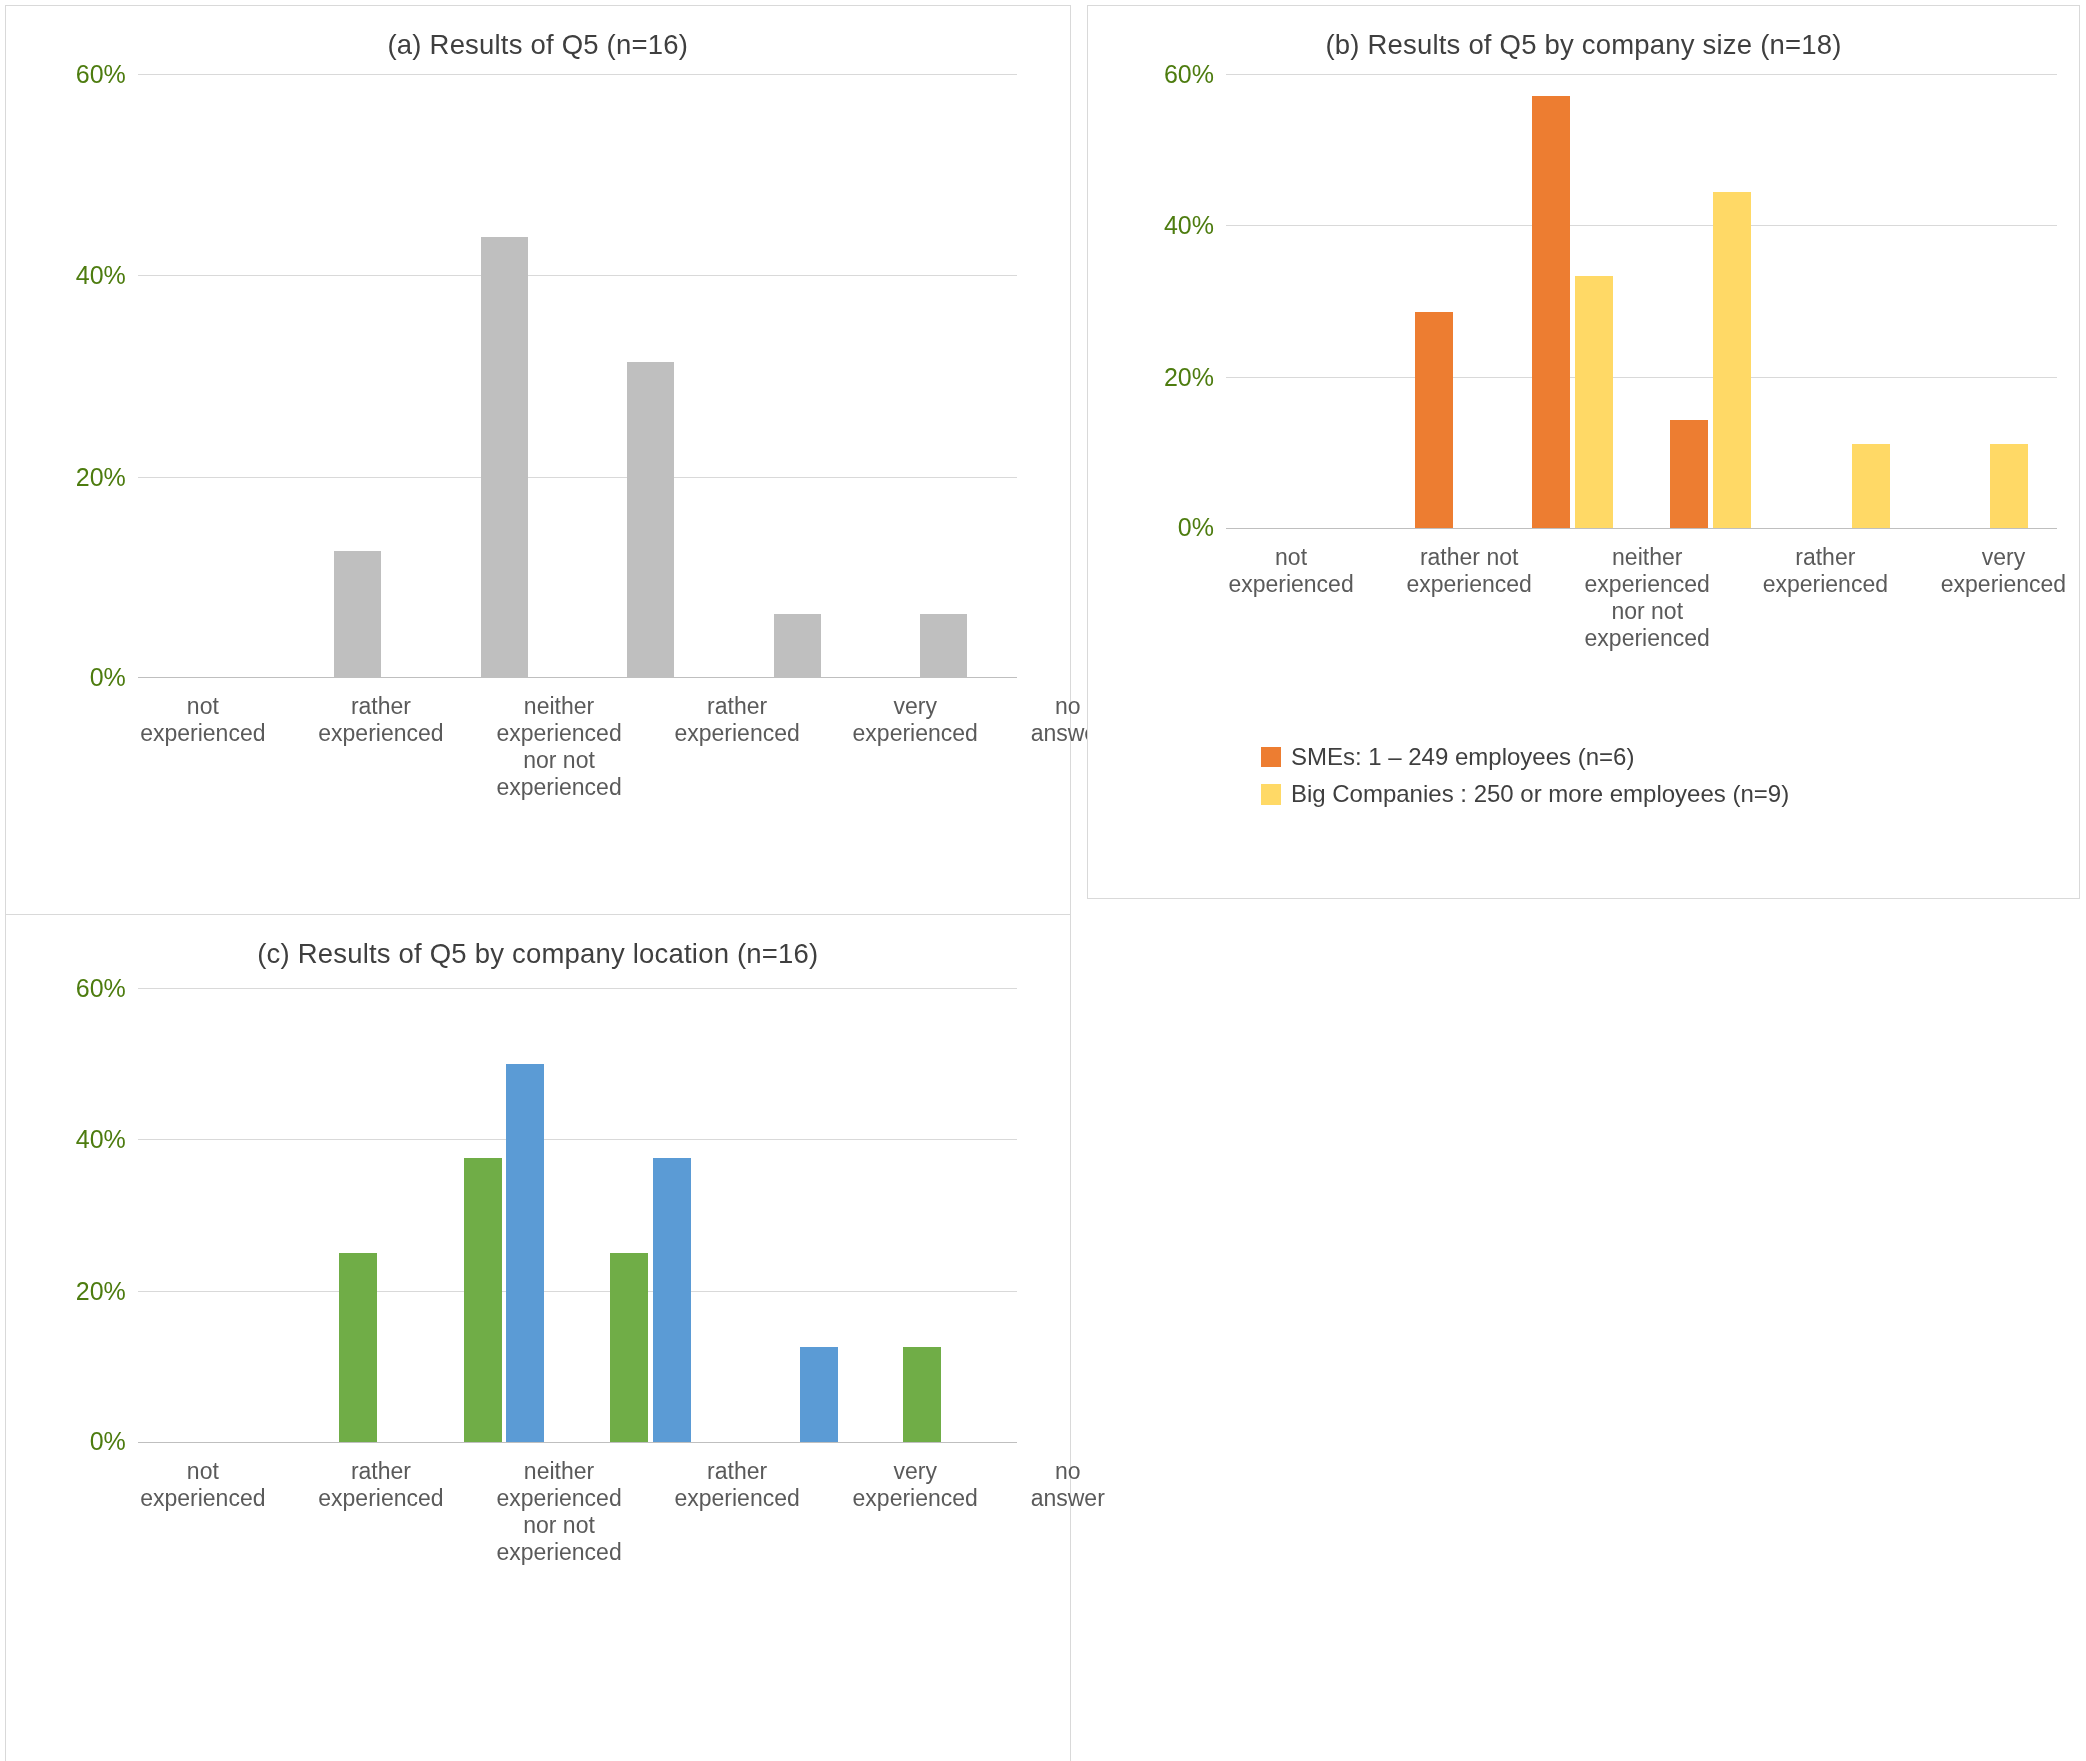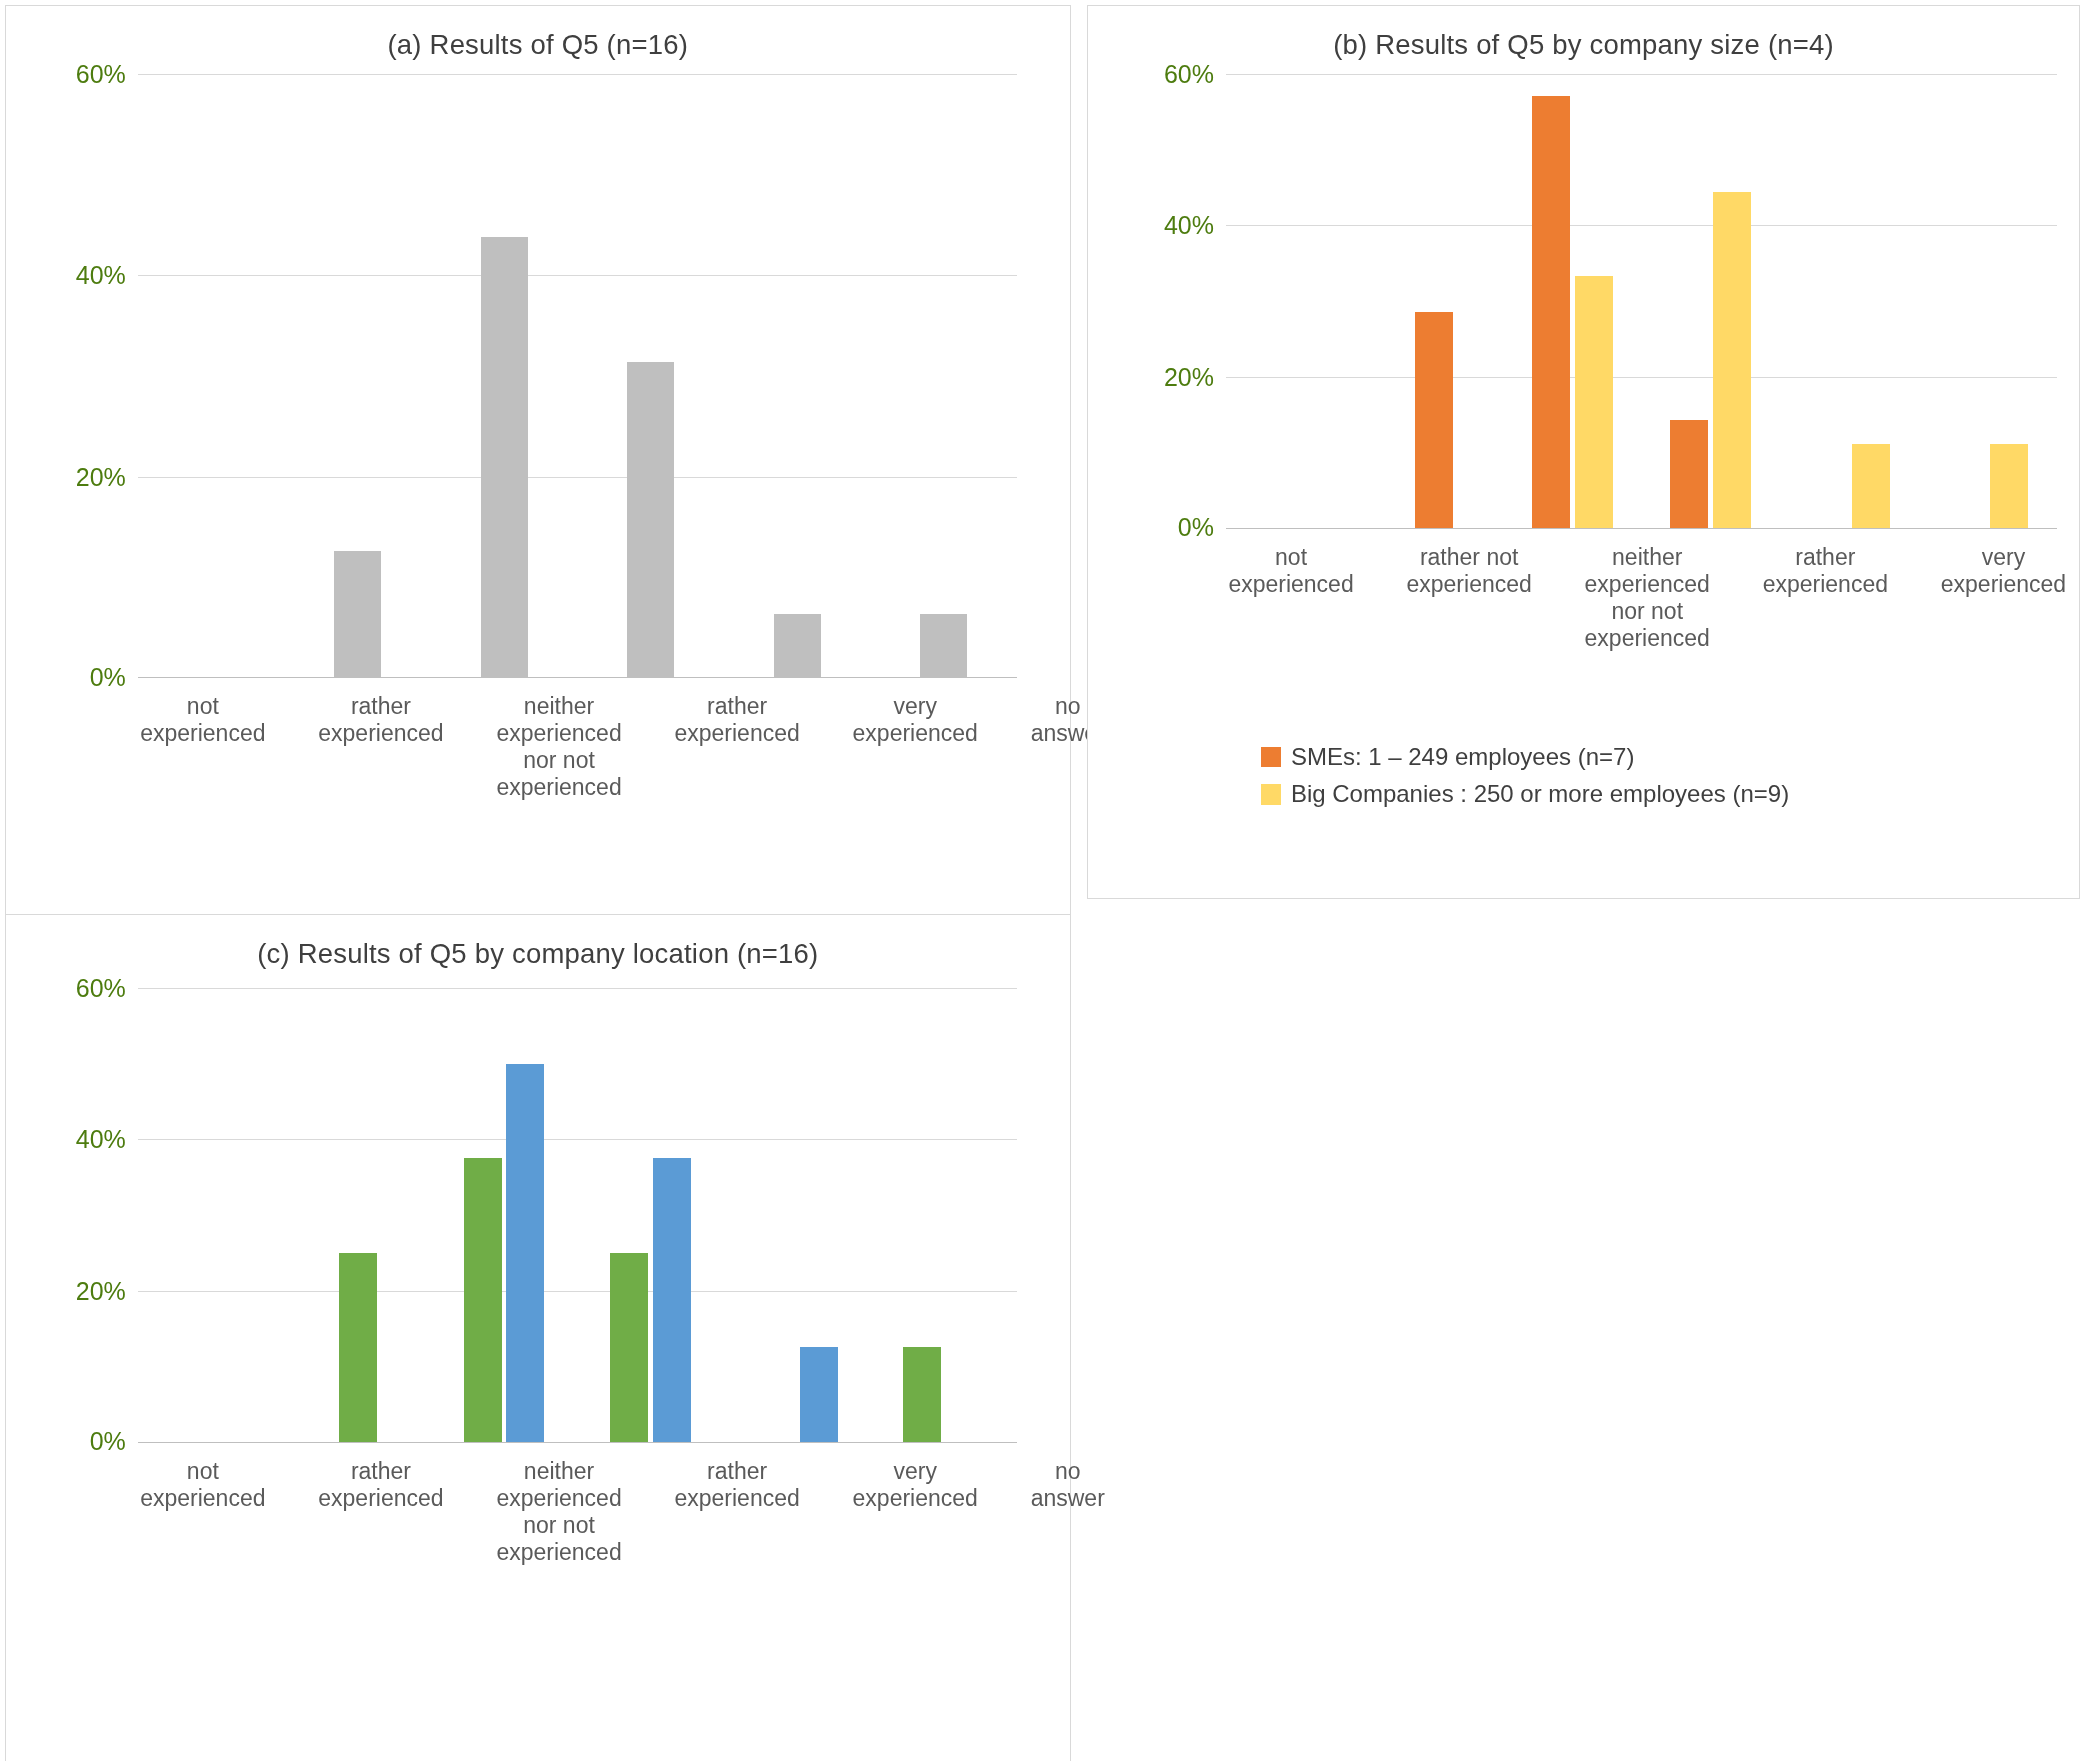--- a/index.html
+++ b/index.html
@@ -168,21 +168,21 @@
         <span>experienced</span>
       </div>
       <div class="xlabel">
         <span>no answer</span>
       </div>
     </div>
   </div>
 </div>
 
 <div class="panel" id="panel-b">
-  <div class="chart-title">(b) Results of Q5 by company size (n=4)</div>
+  <div class="chart-title">(b) Results of Q5 by company size (n=18)</div>
 
   <div class="plot-wrap">
     <div class="plot" id="plot-b" style="left:138px; top:13px; width:831px; height:455px;">
       <div class="gridline" style="top:0px;">
         <span class="ytick">60%</span>
       </div>
       <div class="gridline" style="top:151px;">
         <span class="ytick">40%</span>
       </div>
       <div class="gridline" style="top:303px;">
@@ -238,21 +238,21 @@
         <span>experienced</span>
       </div>
       <div class="xlabel">
         <span>no answer</span>
       </div>
     </div>
 
     <div class="legend" style="left:173px; top:682px;">
       <div class="legend-row">
         <span class="legend-swatch" style="background:#ed7d31;"></span>
-        <span class="legend-label">SMEs: 1 – 249 employees (n=7)</span>
+        <span class="legend-label">SMEs: 1 – 249 employees (n=6)</span>
       </div>
       <div class="legend-row">
         <span class="legend-swatch" style="background:#ffd966;"></span>
         <span class="legend-label">Big Companies : 250 or more employees (n=9)</span>
       </div>
     </div>
   </div>
 </div>
 
 <div class="panel" id="panel-c">

